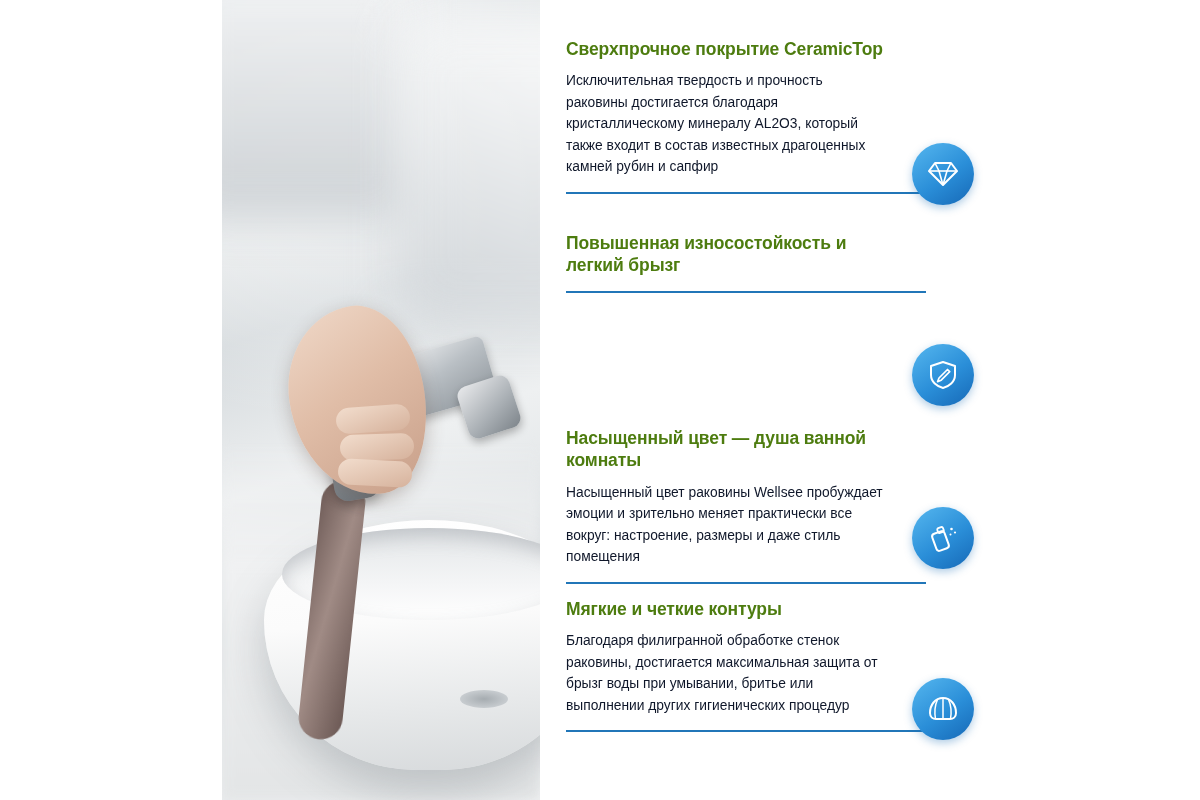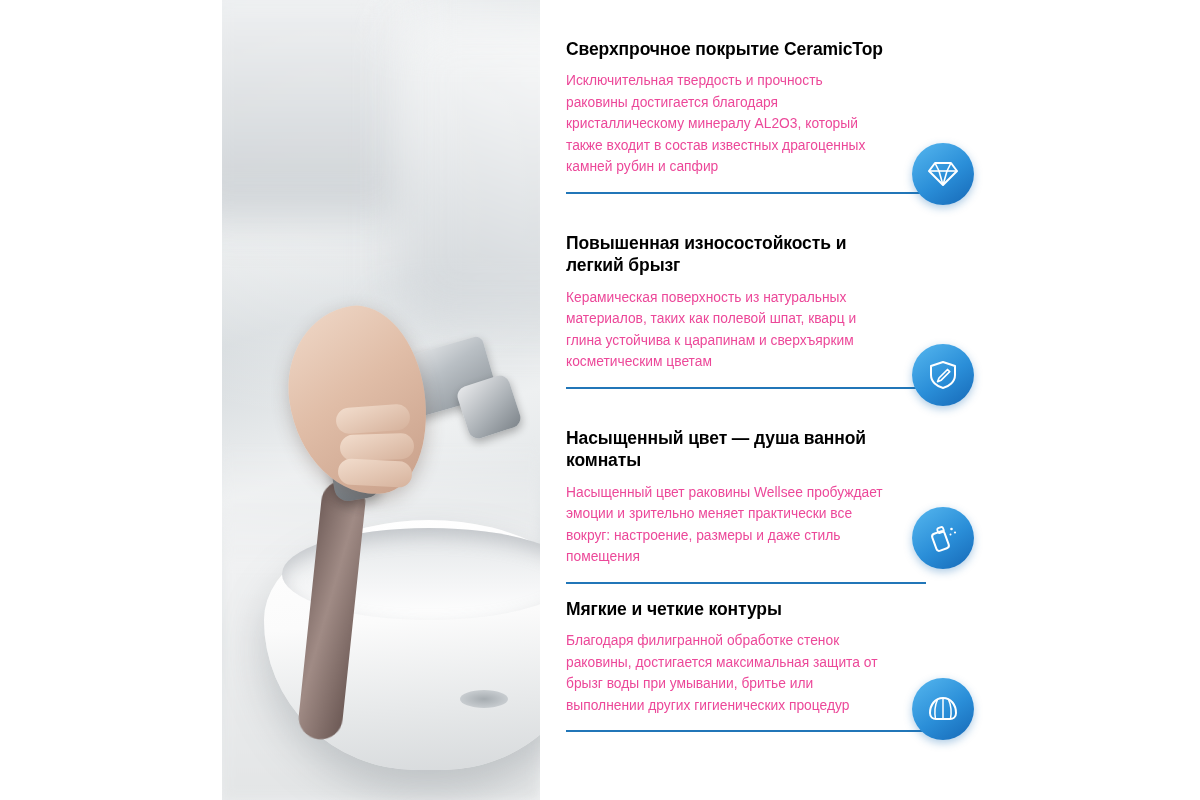--- a/index.html
+++ b/index.html
@@ -169,30 +169,30 @@
     left: 566px;
     top: 0;
     width: 420px;
     height: 800px;
   }
   .feature {
     position: relative;
     padding-right: 0;
   }
   .feature-title {
-    color: #000000;
+    color: #4d7c0f;
     font-size: 17.5px;
     font-weight: bold;
     line-height: 1.28;
     letter-spacing: -0.1px;
     margin: 0 0 10px 0;
     max-width: 330px;
   }
   .feature-text {
-    color: #ec4899;
+    color: #0f172a;
     font-size: 13.8px;
     line-height: 1.56;
     margin: 0;
     max-width: 318px;
   }
   .feature-rule {
     margin-top: 14px;
     width: 360px;
     height: 2px;
     background: #2176b8;
@@ -261,21 +261,20 @@
             <path d="M1 11 H29" stroke="#ffffff" stroke-width="1.6"></path>
             <path d="M7 3 L11 11 L15 25" fill="none" stroke="#ffffff" stroke-width="1.6"></path>
             <path d="M23 3 L19 11 L15 25" fill="none" stroke="#ffffff" stroke-width="1.6"></path>
           </svg>
         </span>
       </div>
     </div>
 
     <div class="feature f-block-2">
       <h2 class="feature-title">Повышенная износостойкость и легкий брызг</h2>
-      <p class="feature-text">Керамическая поверхность из натуральных материалов, таких как полевой шпат, кварц и глина устойчива к царапинам и сверхъярким косметическим цветам</p>
       <div class="feature-rule"></div>
       <div class="badge badge-2">
         <span>
           <svg width="28" height="30" viewBox="0 0 28 30" aria-hidden="true">
             <path d="M14 2 L26 6 V15 C26 22 20 26.5 14 28 C8 26.5 2 22 2 15 V6 Z" fill="none" stroke="#ffffff" stroke-width="2" stroke-linejoin="round"></path>
             <path d="M18.5 9.5 L10 18 L8.6 21.6 L12.2 20.2 L20.7 11.7 Z" fill="none" stroke="#ffffff" stroke-width="1.7" stroke-linejoin="round"></path>
           </svg>
         </span>
       </div>
     </div>

